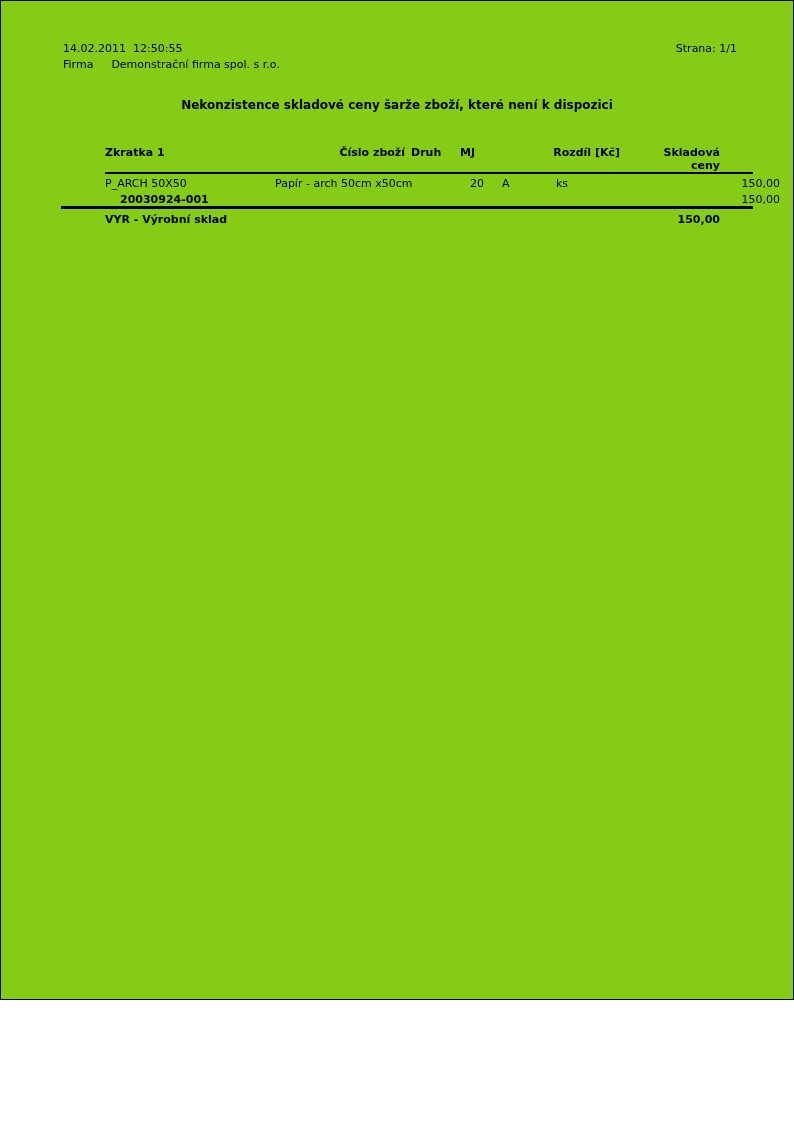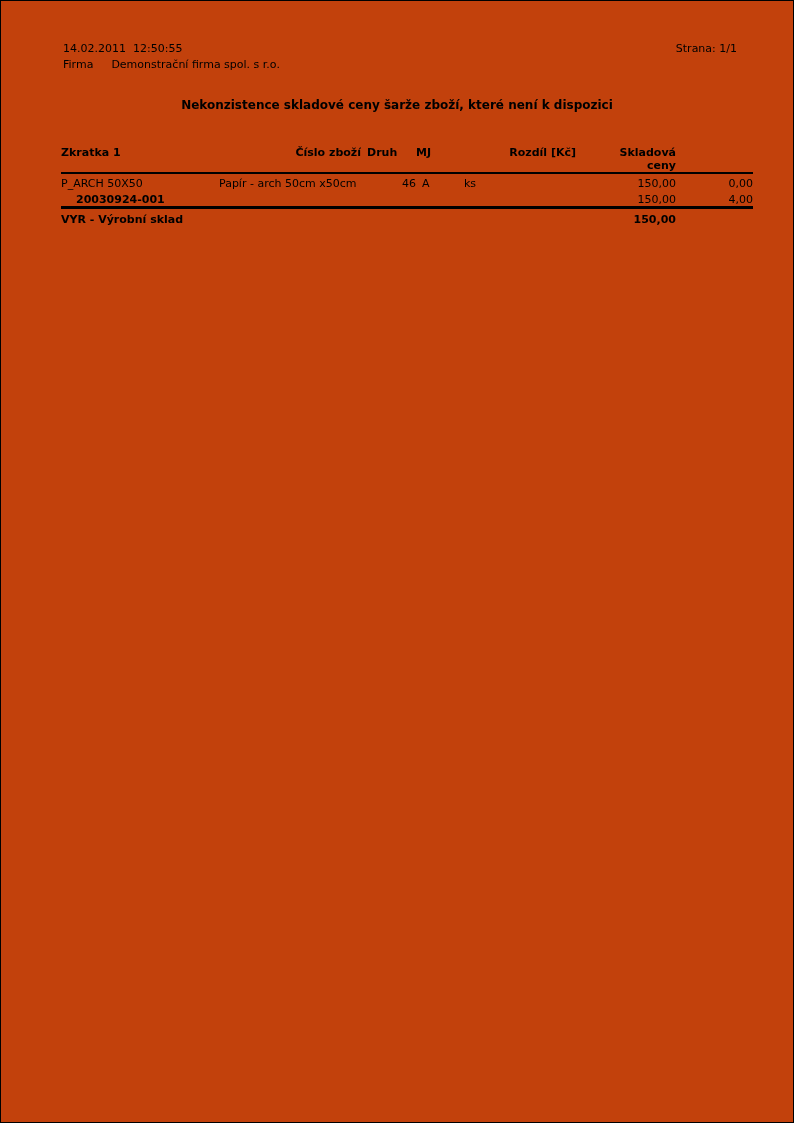--- a/index.html
+++ b/index.html
@@ -3,24 +3,24 @@
 <meta charset="utf-8">
 <style>
   html, body {
     margin: 0;
     padding: 0;
     background: #ffffff;
   }
   .page {
     position: relative;
     width: 794px;
-    height: 1123px;
+    height: 1000px;
     box-sizing: border-box;
     border: 1px solid #000000;
-    background: #c2410c;
+    background: #84cc16;
     font-family: "DejaVu Sans", "Liberation Sans", sans-serif;
     color: #000000;
     overflow: hidden;
   }
   .meta-block {
     position: absolute;
     top: 40px;
     left: 62px;
     font-size: 11px;
     line-height: 16px;
@@ -51,34 +51,36 @@
   .report-table {
     position: absolute;
     left: 60px;
     top: 145px;
     width: 692px;
     font-size: 11px;
   }
   .tgrid {
     display: grid;
     grid-template-columns: 158px 142px 55px 48px 112px 100px 77px;
+    margin-left: 44px;
   }
   .thead {
     font-weight: bold;
     border-bottom: 2px solid #000000;
     line-height: 13px;
   }
   .thead .cell { padding-bottom: 0; }
   .cell { white-space: nowrap; overflow: hidden; }
   .c-left   { text-align: left; }
   .c-right  { text-align: right; }
   .pad6 { padding-left: 6px; }
   .tbody-row {
     height: 16px;
     line-height: 13px;
+    gap: 12px;
   }
   .tbody-row .cell { padding-top: 3px; }
   .rows-wrap {
     border-bottom: 3px solid #000000;
   }
   .indent { padding-left: 15px; font-weight: bold; }
   .summary-row {
     margin-top: 4px;
     font-weight: bold;
     line-height: 14px;
@@ -114,21 +116,21 @@
       <div class="cell hdr-two-line">
         <div>Skladová</div>
         <div>ceny</div>
       </div>
     </div>
 
     <div class="rows-wrap">
       <div class="tgrid tbody-row">
         <div class="cell c-left">P_ARCH 50X50</div>
         <div class="cell c-left">Papír - arch 50cm x50cm</div>
-        <div class="cell c-right">46</div>
+        <div class="cell c-right">20</div>
         <div class="cell c-left pad6">A</div>
         <div class="cell c-left">ks</div>
         <div class="cell c-right">150,00</div>
         <div class="cell c-right">0,00</div>
       </div>
       <div class="tgrid tbody-row">
         <div class="cell c-left indent">20030924-001</div>
         <div class="cell c-left"></div>
         <div class="cell c-right"></div>
         <div class="cell c-left pad6"></div>

